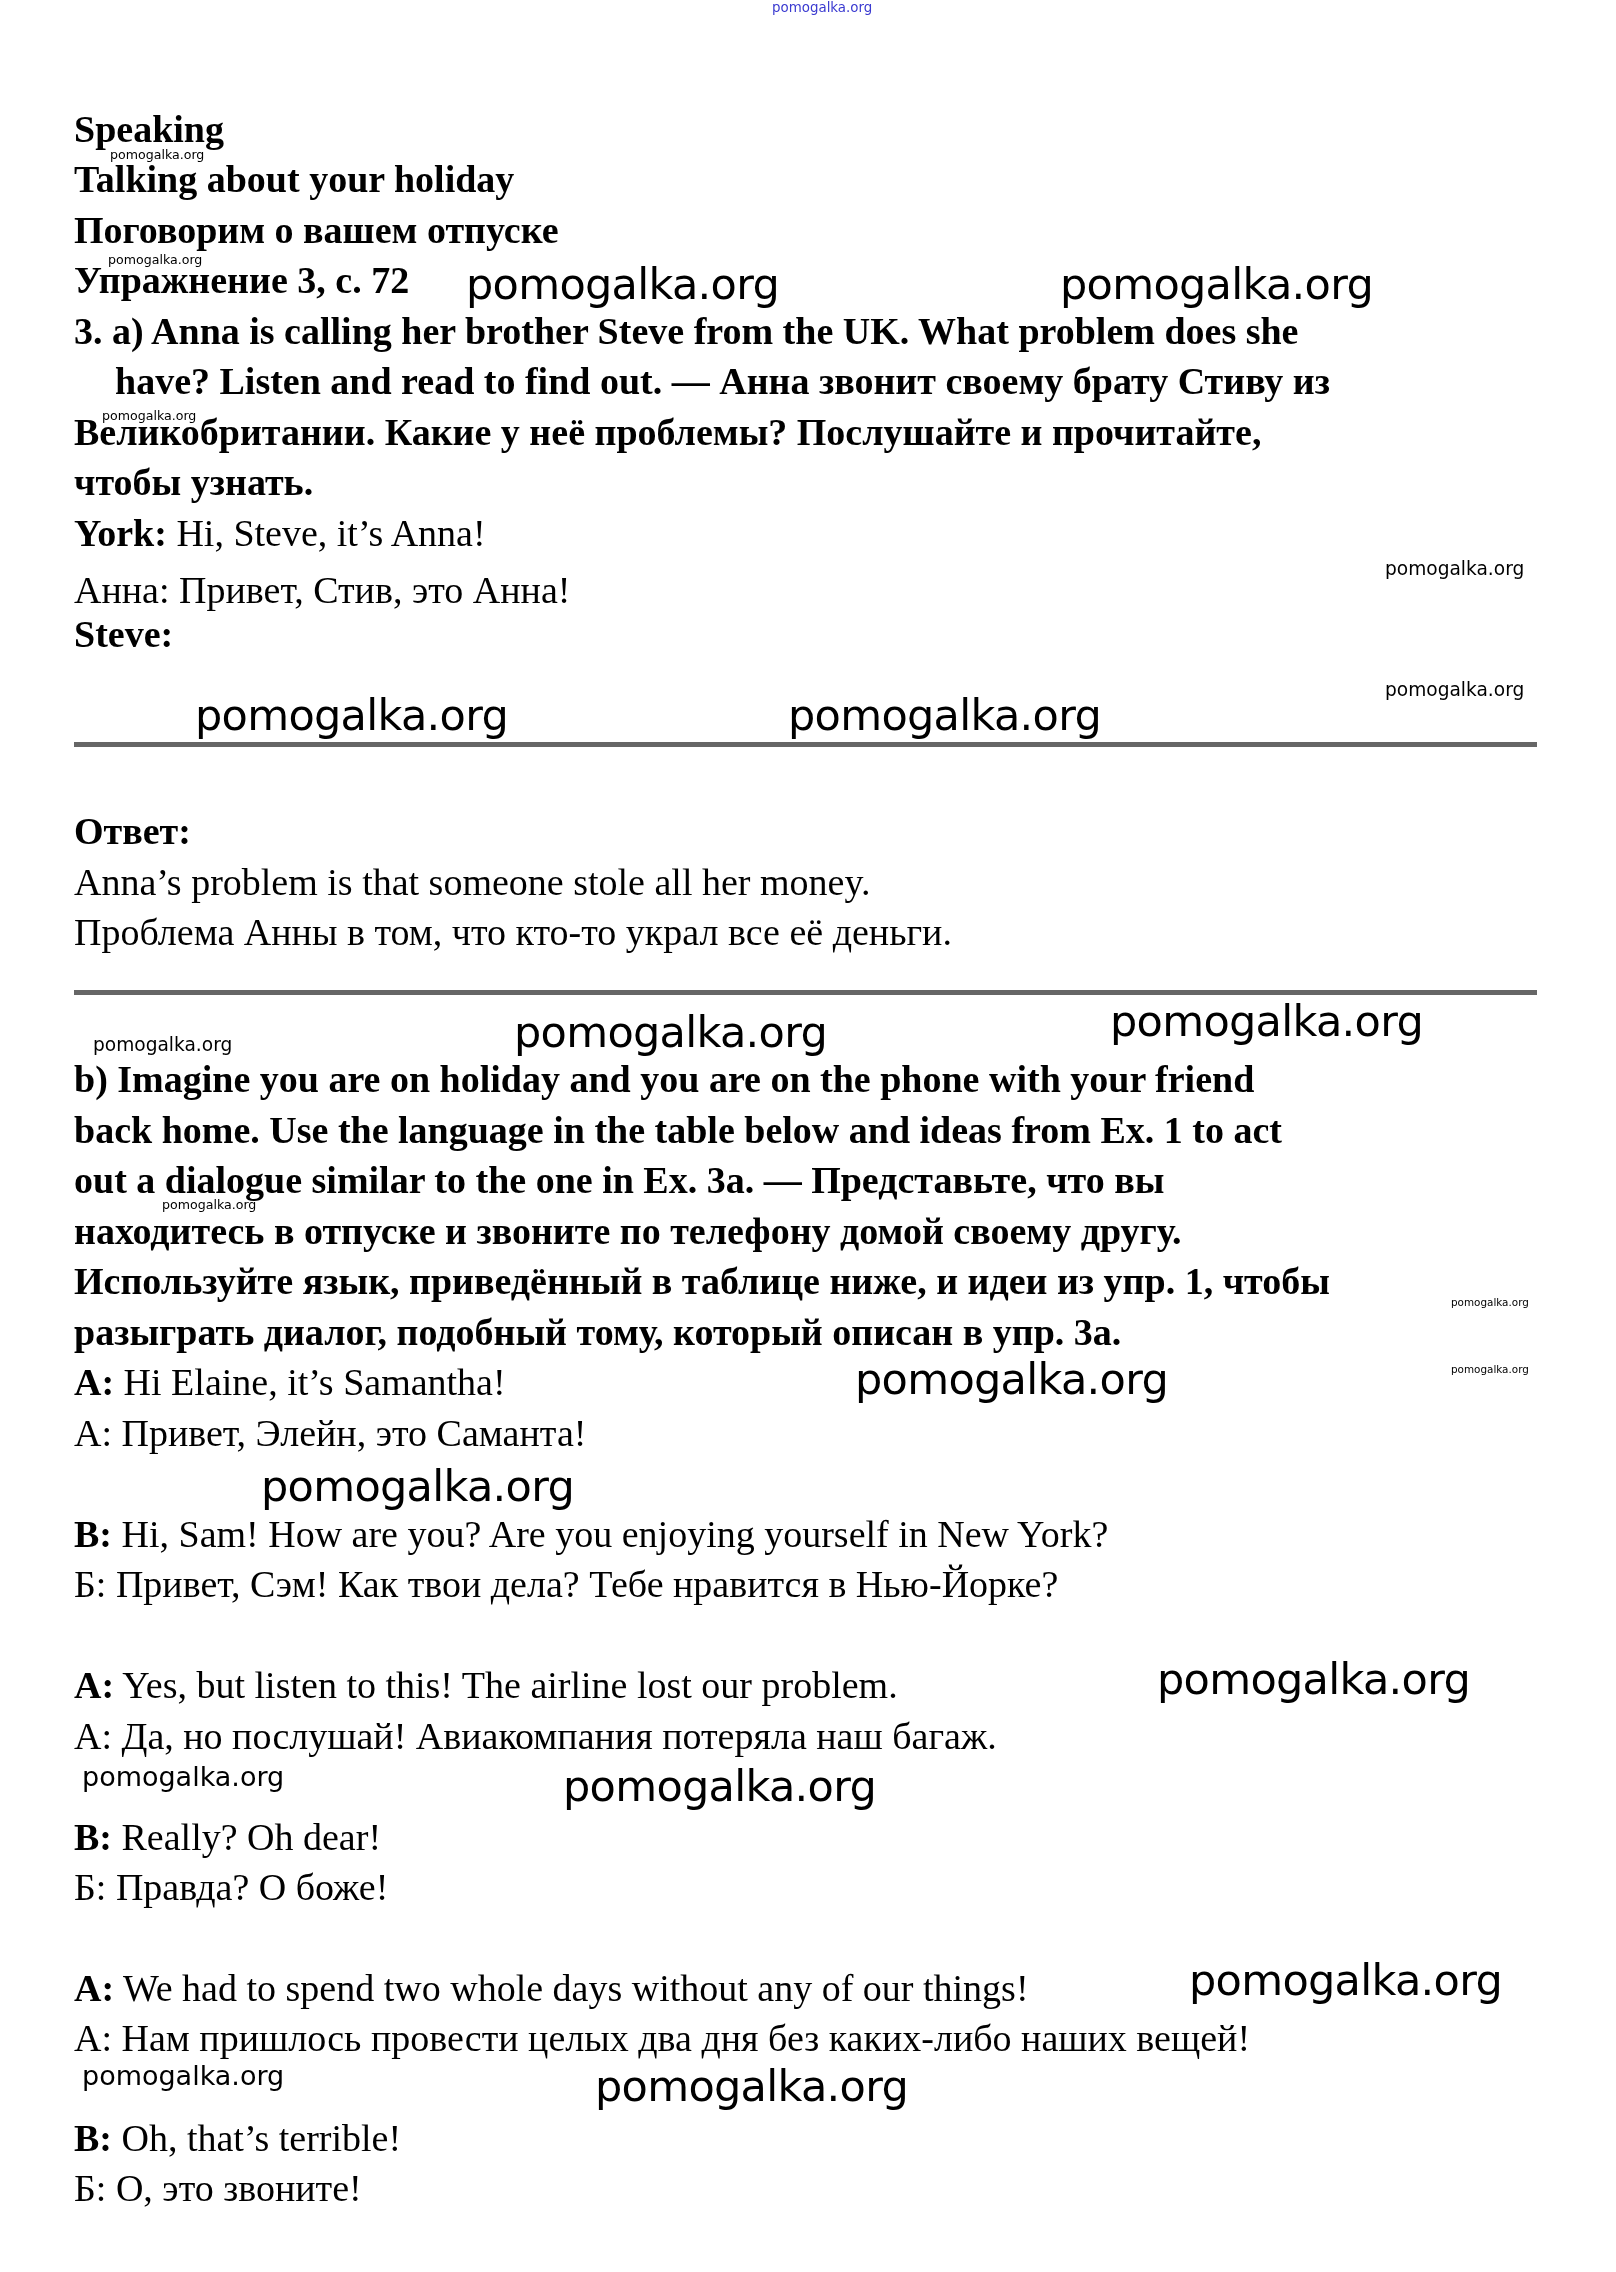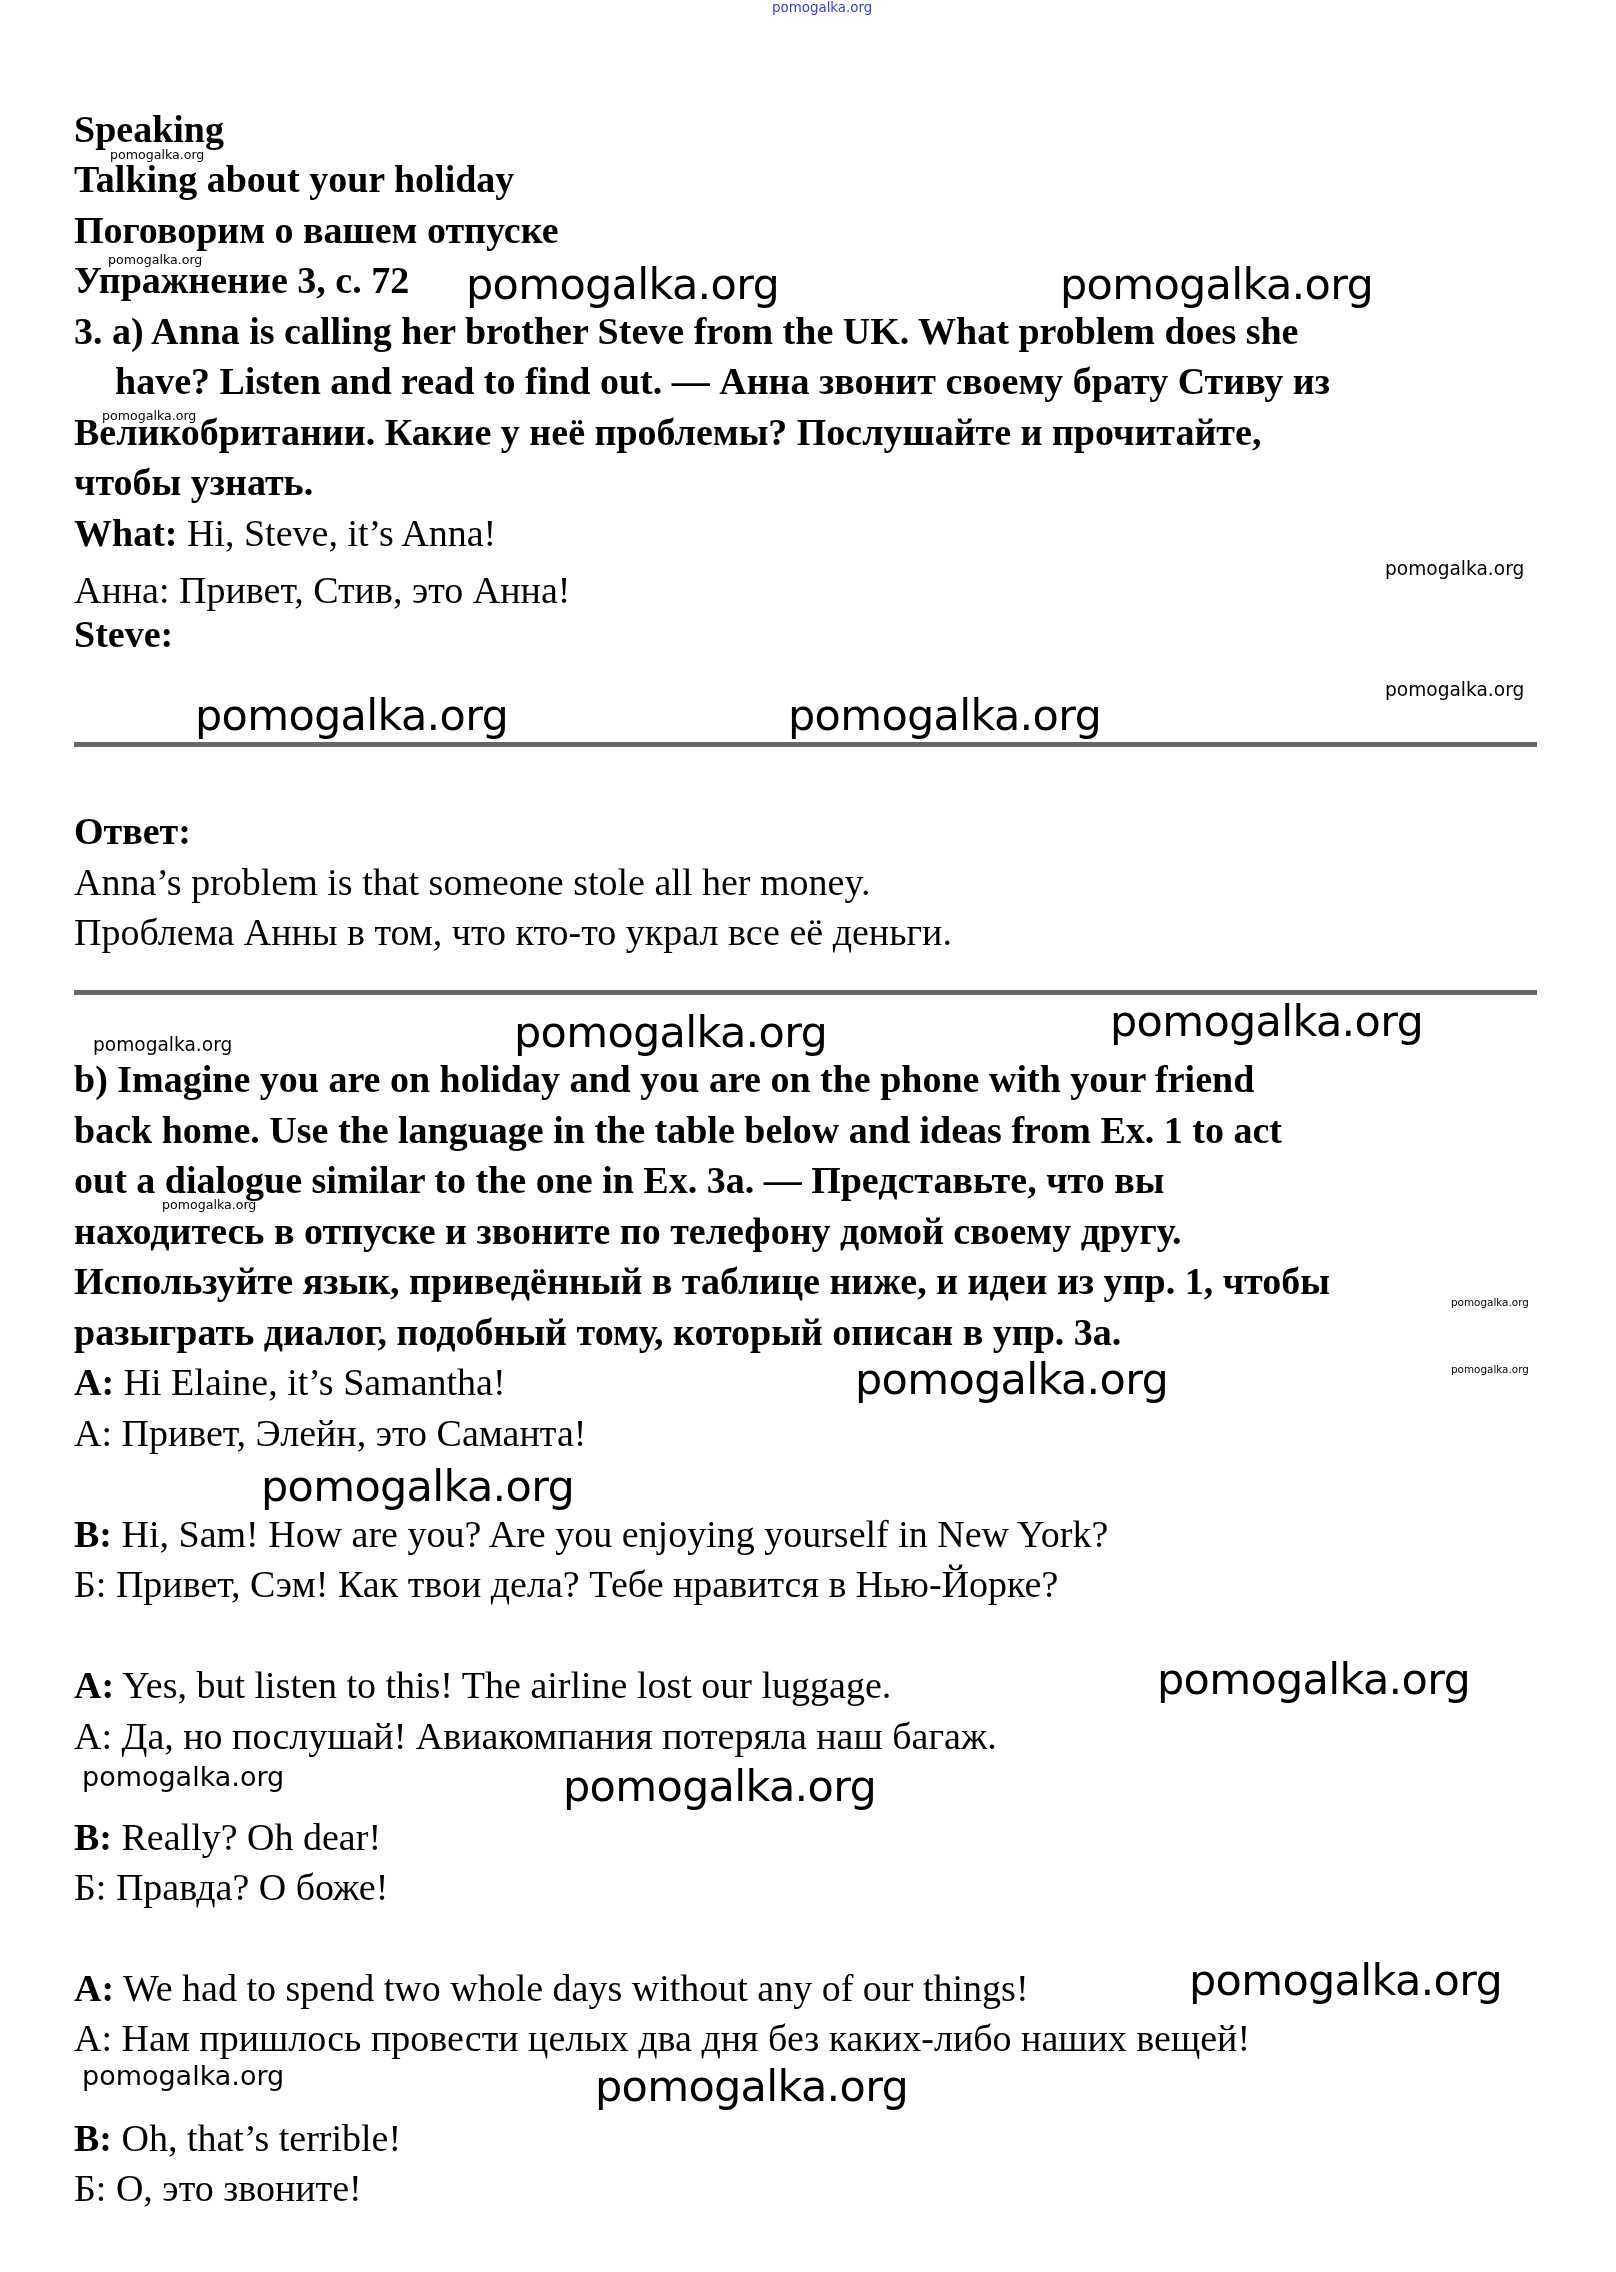--- a/index.html
+++ b/index.html
@@ -27,21 +27,21 @@
 <div class="wm-big" style="left:466px;top:258px;">pomogalka.org</div>
 <div class="wm-big" style="left:1060px;top:258px;">pomogalka.org</div>
 
 <div class="line b" style="top:306px;">3. a) Anna is calling her brother Steve from the UK. What problem does she</div>
 <div class="line b" style="top:356px;margin-left:41px;">have? Listen and read to find out. — Анна звонит своему брату Стиву из</div>
 <div class="wm-xs" style="left:102px;top:408px;">pomogalka.org</div>
 <div class="line b" style="top:407px;">Великобритании. Какие у неё проблемы? Послушайте и прочитайте,</div>
 <div class="line b" style="top:457px;">чтобы узнать.</div>
 
 <div class="line" style="top:508px;">
-  <span class="b">What:</span><span> Hi, Steve, it’s Anna!</span>
+  <span class="b">York:</span><span> Hi, Steve, it’s Anna!</span>
 </div>
 <div class="line" style="top:558px;margin-top:7px;">Анна: Привет, Стив, это Анна!</div>
 <div class="wm-sm" style="left:1385px;top:558px;">pomogalka.org</div>
 <div class="line b" style="top:609px;">Steve:</div>
 
 <div class="wm-sm" style="left:1385px;top:679px;">pomogalka.org</div>
 <div class="wm-big" style="left:195px;top:689px;">pomogalka.org</div>
 <div class="wm-big" style="left:788px;top:689px;">pomogalka.org</div>
 
 <div class="sep" style="top:742px;"></div>
@@ -73,21 +73,21 @@
 <div class="line" style="top:1408px;">А: Привет, Элейн, это Саманта!</div>
 
 <div class="wm-big" style="left:261px;top:1460px;">pomogalka.org</div>
 
 <div class="line" style="top:1509px;">
   <span class="b">B:</span><span> Hi, Sam! How are you? Are you enjoying yourself in New York?</span>
 </div>
 <div class="line" style="top:1559px;">Б: Привет, Сэм! Как твои дела? Тебе нравится в Нью-Йорке?</div>
 
 <div class="line" style="top:1660px;">
-  <span class="b">A:</span><span>  Yes, but listen to this! The airline lost our luggage.</span>
+  <span class="b">A:</span><span>  Yes, but listen to this! The airline lost our problem.</span>
 </div>
 <div class="wm-big" style="left:1157px;top:1653px;">pomogalka.org</div>
 <div class="line" style="top:1711px;">А: Да, но послушай! Авиакомпания потеряла наш багаж.</div>
 
 <div class="wm-med" style="left:82px;top:1761px;">pomogalka.org</div>
 <div class="wm-big" style="left:563px;top:1760px;">pomogalka.org</div>
 
 <div class="line" style="top:1812px;">
   <span class="b">B:</span><span> Really? Oh dear!</span>
 </div>

